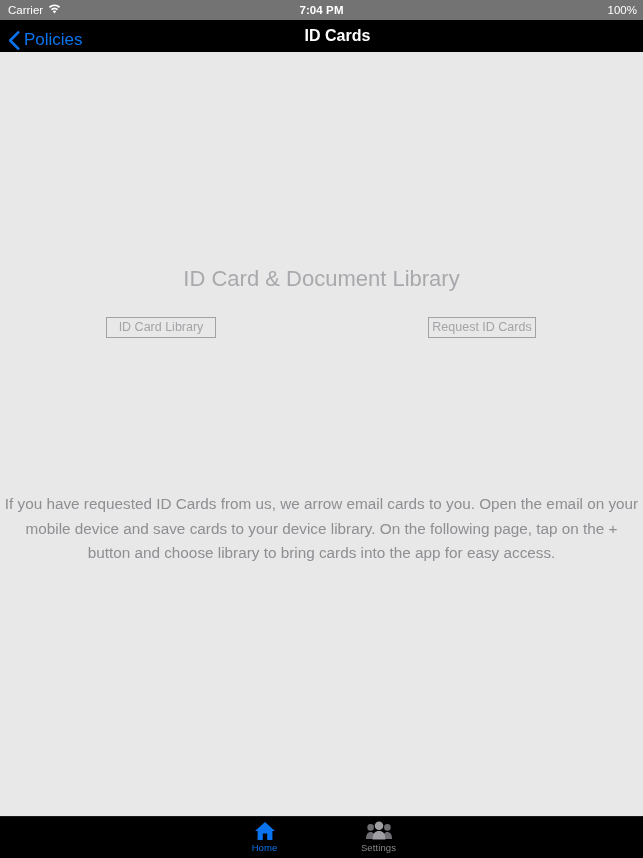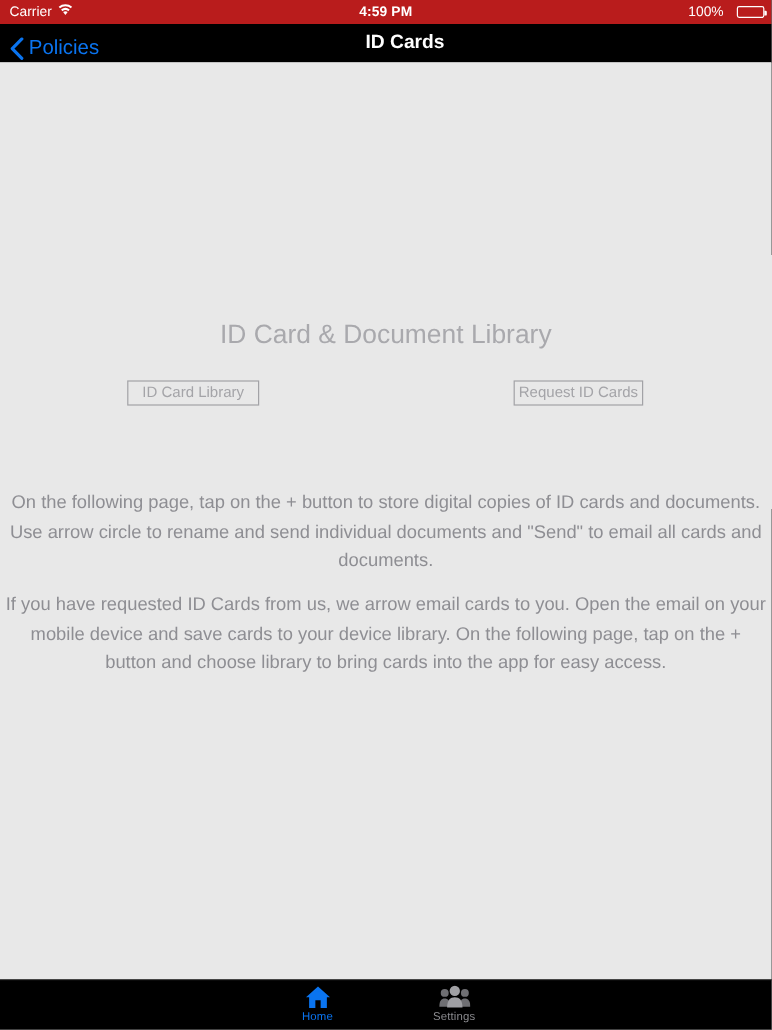--- a/index.html
+++ b/index.html
@@ -14,41 +14,42 @@
     position:relative;
     width:643px; height:858px;
     background:#e8e8e8;
     display:flex;
     flex-direction:column;
   }
 
   
   #status-bar {
     height:20px;
-    background:#b91c1c;
+    background:#737373;
     color:#fff;
     position:relative;
     flex:0 0 auto;
     font-size:11.5px;
     line-height:20px;
   }
   .sb-left {
     position:absolute; left:8px; top:0;
     display:flex; align-items:center; gap:5px;
     height:20px;
   }
   .sb-center {
     position:absolute; left:0; right:0; top:0;
     text-align:center; height:20px;
     font-weight:bold; letter-spacing:0.1px;
   }
   .sb-right {
     position:absolute; right:6px; top:0;
     display:flex; align-items:center; gap:11px;
     height:20px;
+    flex-direction:column;
   }
   .battery-shell {
     width:23px; height:10px;
     border:1px solid #fff;
     border-radius:2px;
     position:relative;
     display:inline-block;
     padding:1px;
   }
   .battery-shell::after {
@@ -170,21 +171,21 @@
     <div class="sb-left">
       <span>Carrier</span>
       <span>
         <svg width="13" height="10" viewBox="0 0 13 10">
           <path d="M6.5 9.4 L4.6 7.1 A3.3 3.3 0 0 1 8.4 7.1 Z" fill="#fff"></path>
           <path d="M2.9 5.0 A5.6 5.6 0 0 1 10.1 5.0 L9.0 6.3 A4.0 4.0 0 0 0 4.0 6.3 Z" fill="#fff"></path>
           <path d="M0.9 2.6 A8.7 8.7 0 0 1 12.1 2.6 L11.0 3.9 A7.1 7.1 0 0 0 2.0 3.9 Z" fill="#fff"></path>
         </svg>
       </span>
     </div>
-    <div class="sb-center">4:59 PM</div>
+    <div class="sb-center">7:04 PM</div>
     <div class="sb-right">
       <span>100%</span>
       <span class="battery-shell">
         <span class="battery-fill" style="width:100%"></span>
       </span>
     </div>
   </div>
 
   <div id="nav-bar">
     <div id="back-button">
@@ -200,21 +201,20 @@
 
   <div id="content">
 
     <div id="heading">ID Card &amp; Document Library</div>
 
     <div id="button-row">
       <button id="btn-id-card-library" class="ghost-button">ID Card Library</button>
       <button id="btn-request-id-cards" class="ghost-button">Request ID Cards</button>
     </div>
 
-    <div id="paragraph-1" class="body-paragraph">On the following page, tap on the + button to store digital copies of ID cards and documents.  Use arrow circle to rename and send individual documents and "Send" to email all cards and documents.</div>
 
     <div id="paragraph-2" class="body-paragraph">If you have requested ID Cards from us, we arrow email cards to you.  Open the email on your mobile device and save cards to your device library.  On the following page, tap on the + button and choose library to bring cards into the app for easy access.</div>
 
   </div>
 
   <div id="tab-bar">
 
     <div class="tab-item active">
       <span class="tab-icon">
         <svg width="22" height="20" viewBox="0 0 22 20">

